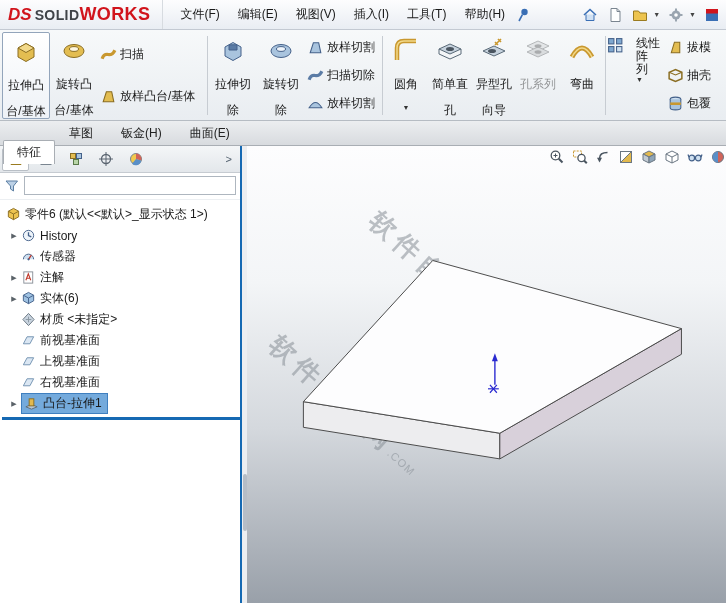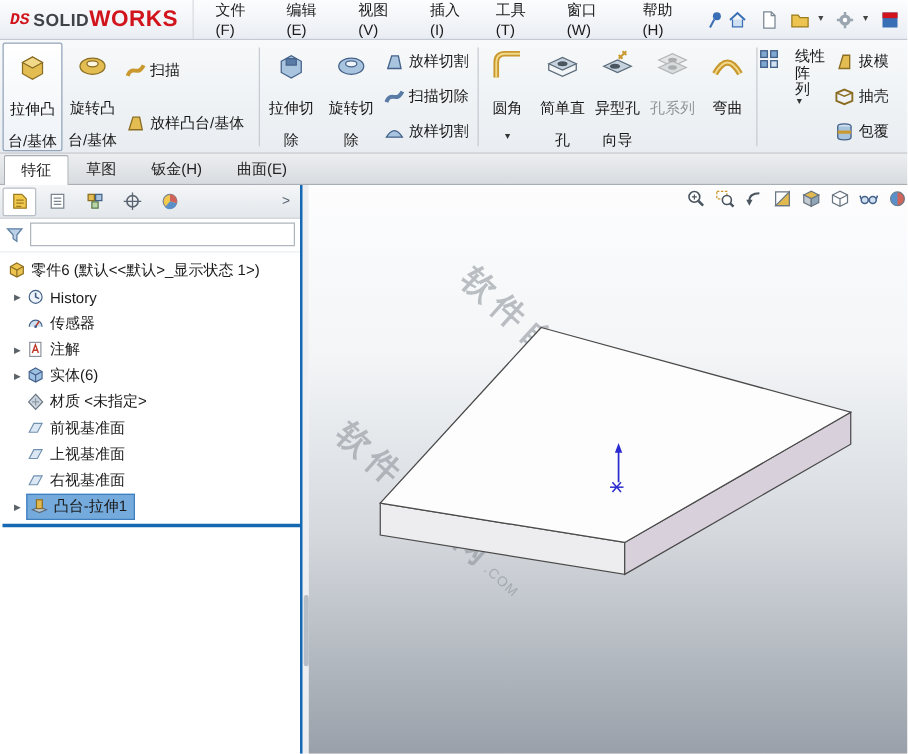--- a/index.html
+++ b/index.html
@@ -3,21 +3,21 @@
 <meta charset="utf-8">
 <style>
   *{box-sizing:border-box;margin:0;padding:0}
   html,body{width:726px;height:603px;overflow:hidden}
   body{font-family:"Liberation Sans","DejaVu Sans",sans-serif;font-size:12px;color:#1a1a1a;background:#fff}
   .window{width:726px;height:603px;display:flex;flex-direction:column}
 
   
   .menubar{flex:0 0 30px;display:flex;align-items:center;background:linear-gradient(#fdfdfe,#e9edf3);border-bottom:1px solid #c3c9d2}
   .logo{display:flex;align-items:center;gap:3px;padding:0 12px 0 8px;border-right:1px solid #d7dbe0;height:100%}
-  .logo-ds{color:#d1141c;font-weight:bold;font-style:italic;font-size:13px;font-family:Liberation Mono, monospace}
+  .logo-ds{color:#d1141c;font-weight:bold;font-style:italic;font-size:17px;font-family:Liberation Sans, sans-serif}
   .logo-solid{font-weight:bold;font-size:14px;color:#3f4348;letter-spacing:.4px}
   .logo-works{font-weight:bold;font-size:18px;color:#d1141c;letter-spacing:.4px;margin-left:-3px}
   .menus{display:flex;height:100%;align-items:center;padding-left:8px}
   .menu-item{padding:0 9px;height:100%;display:flex;align-items:center;cursor:default}
   .mb-icons{margin-left:auto;display:flex;align-items:center;gap:7px;padding-right:5px}
   .mbi{width:18px;height:18px;display:flex;align-items:center;justify-content:center}
   .chev{font-size:7px;color:#444;margin-left:-3px}
 
   
   .ribbon{flex:0 0 88px;display:flex;align-items:stretch;background:linear-gradient(#f7f9fa,#e9edf1);border-bottom:1px solid #b6bcc3;padding:2px 2px 1px}
@@ -32,39 +32,39 @@
   .stack{display:flex;flex-direction:column;justify-content:space-around;padding:1px 2px}
   .stack.w1{width:108px}.stack.w2{width:76px}.stack.w3{width:56px}
   .sbtn{display:flex;align-items:center;gap:3px;height:26px;white-space:nowrap;overflow:hidden;cursor:default}
   .widebtn{width:58px;display:flex;align-items:flex-start;gap:12px;padding-top:5px;cursor:default}
   .wlabels{display:flex;flex-direction:column;line-height:13px}
   .disabled{opacity:.45;filter:grayscale(.8)}
 
   
   .tabstrip{flex:0 0 22px;display:flex;align-items:flex-end;background:linear-gradient(#eceef0,#d8dbdf);border-bottom:1px solid #a9aeb4;padding-left:3px}
   .tab{padding:3px 13px 3px;color:#222;border:1px solid transparent;border-bottom:none;cursor:default}
-  .tab.active{background:#fff;border-color:#a9aeb4;border-radius:2px 2px 0 0;position:relative;top:1px}
+  .tab.active{background:#fff;border-color:#a9aeb4;border-radius:2px 2px 0 0;position:relative;top:19px}
 
   
   .main{flex:1;display:flex;min-height:0}
   .leftpanel{width:240px;background:#fff;display:flex;flex-direction:column;min-height:0}
   .paneltabs{flex:0 0 27px;display:flex;align-items:center;background:linear-gradient(#f4f6f8,#e3e7eb);border-bottom:1px solid #c6cbd1;padding:0 2px;gap:3px}
   .ptab{width:27px;height:23px;display:flex;align-items:center;justify-content:center;cursor:default}
   .ptab.active{background:#fff;border:1px solid #b9bfc6;border-radius:2px}
   .ptab-arrow{margin-left:auto;color:#52606e;font-size:11px;padding:0 6px;cursor:default}
   .filterrow{flex:0 0 27px;display:flex;align-items:center;gap:4px;padding:3px 4px 4px;border-bottom:1px solid #eceff2}
   .funnel{width:16px;height:16px}
   .filterbox{flex:1;height:19px;border:1px solid #aeb6bf;background:#fff;outline:none;font:inherit;padding:0 3px}
   .tree{padding:4px 0 0 2px}
   .trow{display:flex;align-items:center;height:21px;padding-left:5px;cursor:default}
   .trow.root{padding-left:4px}
   .tarrow{width:14px;flex:0 0 14px;font-size:7px;color:#5a6268;text-align:center}
   .ticon{width:15px;height:15px;flex:0 0 15px;margin-right:4px}
   .tlabel{white-space:nowrap}
-  .selwrap{display:flex;align-items:flex-start;background:#74aadc;border:1px solid #3f7fbf;padding:1px 5px 1px 2px}
+  .selwrap{display:flex;align-items:center;background:#74aadc;border:1px solid #3f7fbf;padding:1px 5px 1px 2px}
   .selwrap .ticon{margin-right:4px}
   .rollback{height:3px;background:#1569b3;margin-top:3px}
   .panelrest{flex:1;background:#fff}
 
   .splitter{flex:0 0 7px;background:#eceef1;border-left:2px solid #1569b3;position:relative;cursor:col-resize}
   .handle{position:absolute;top:328px;left:1px;width:4px;height:57px;background:#b6bdc6;border-radius:2px}
 
   
   .viewport{flex:1;position:relative;overflow:hidden;background:linear-gradient(180deg,#fdfdfe 0%,#f3f5f7 30%,#d4d8dd 62%,#99a0a9 100%)}
   .wm{position:absolute;color:rgba(135,142,150,.55);font-size:26px;letter-spacing:6px;white-space:nowrap;transform-origin:left top;font-weight:bold}
@@ -83,21 +83,20 @@
       <span class="logo-ds">DS</span>
       <span class="logo-solid">SOLID</span>
       <span class="logo-works">WORKS</span>
     </div>
     <div class="menus">
       <span class="menu-item">文件(F)</span>
       <span class="menu-item">编辑(E)</span>
       <span class="menu-item">视图(V)</span>
       <span class="menu-item">插入(I)</span>
       <span class="menu-item">工具(T)</span>
-      <span class="menu-item">窗口(W)</span>
       <span class="menu-item">帮助(H)</span>
       <span class="mbi">
         <svg viewBox="0 0 18 18" width="18" height="18">
             <circle cx="10.5" cy="6" r="3.2" fill="#3a6fb5"></circle>
             <line x1="8.4" y1="8.6" x2="5" y2="15" stroke="#3a6fb5" stroke-width="1.6"></line>
           </svg>
       </span>
     </div>
     <div class="mb-icons">
       <span class="mbi">

